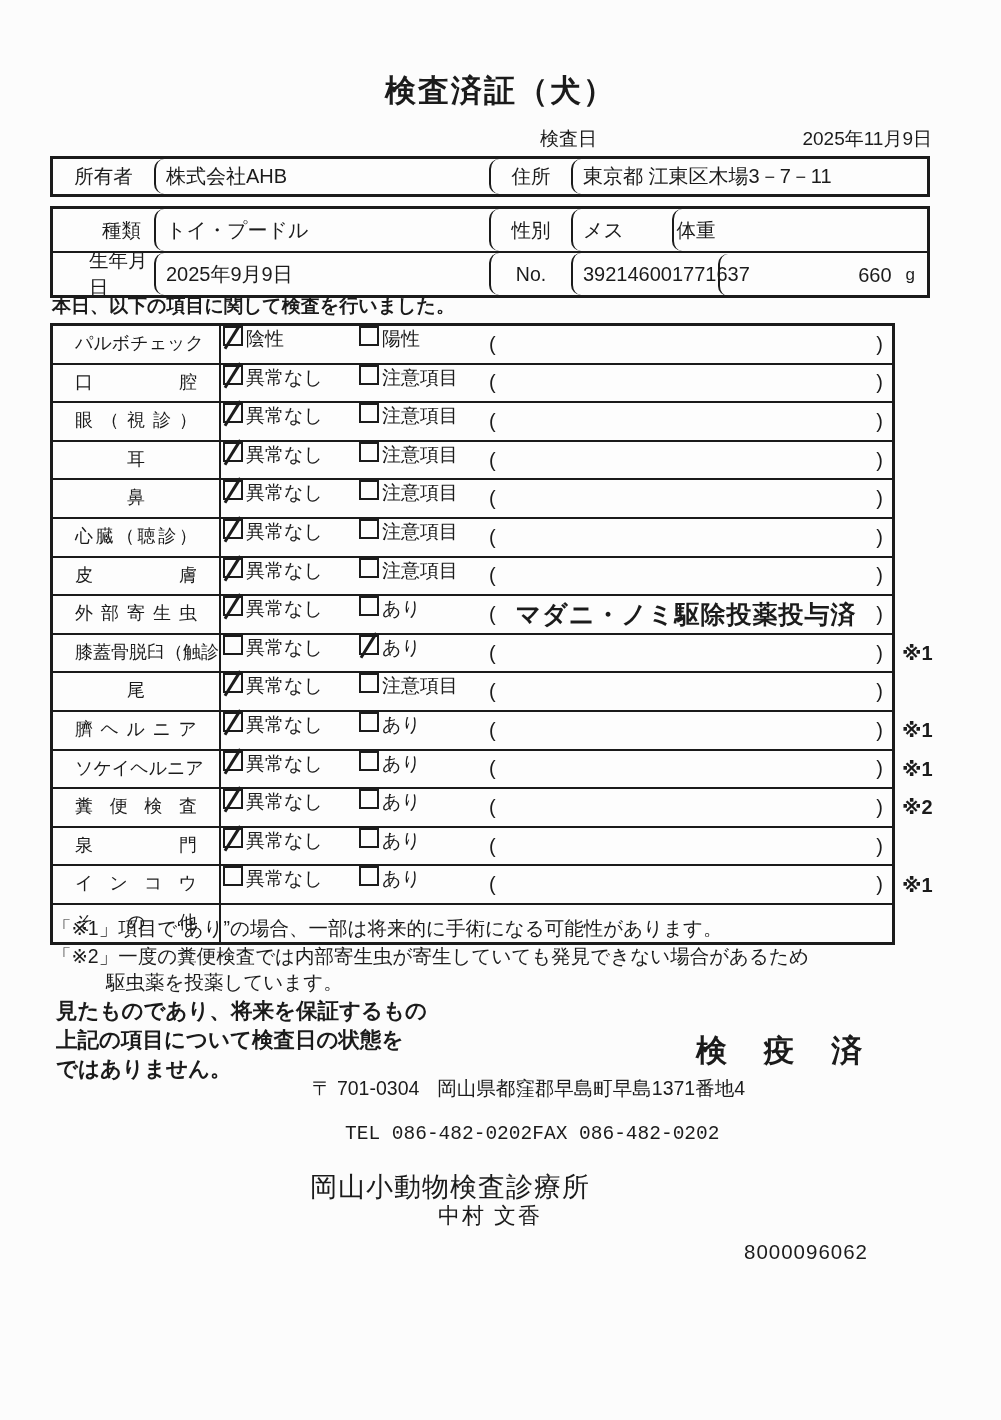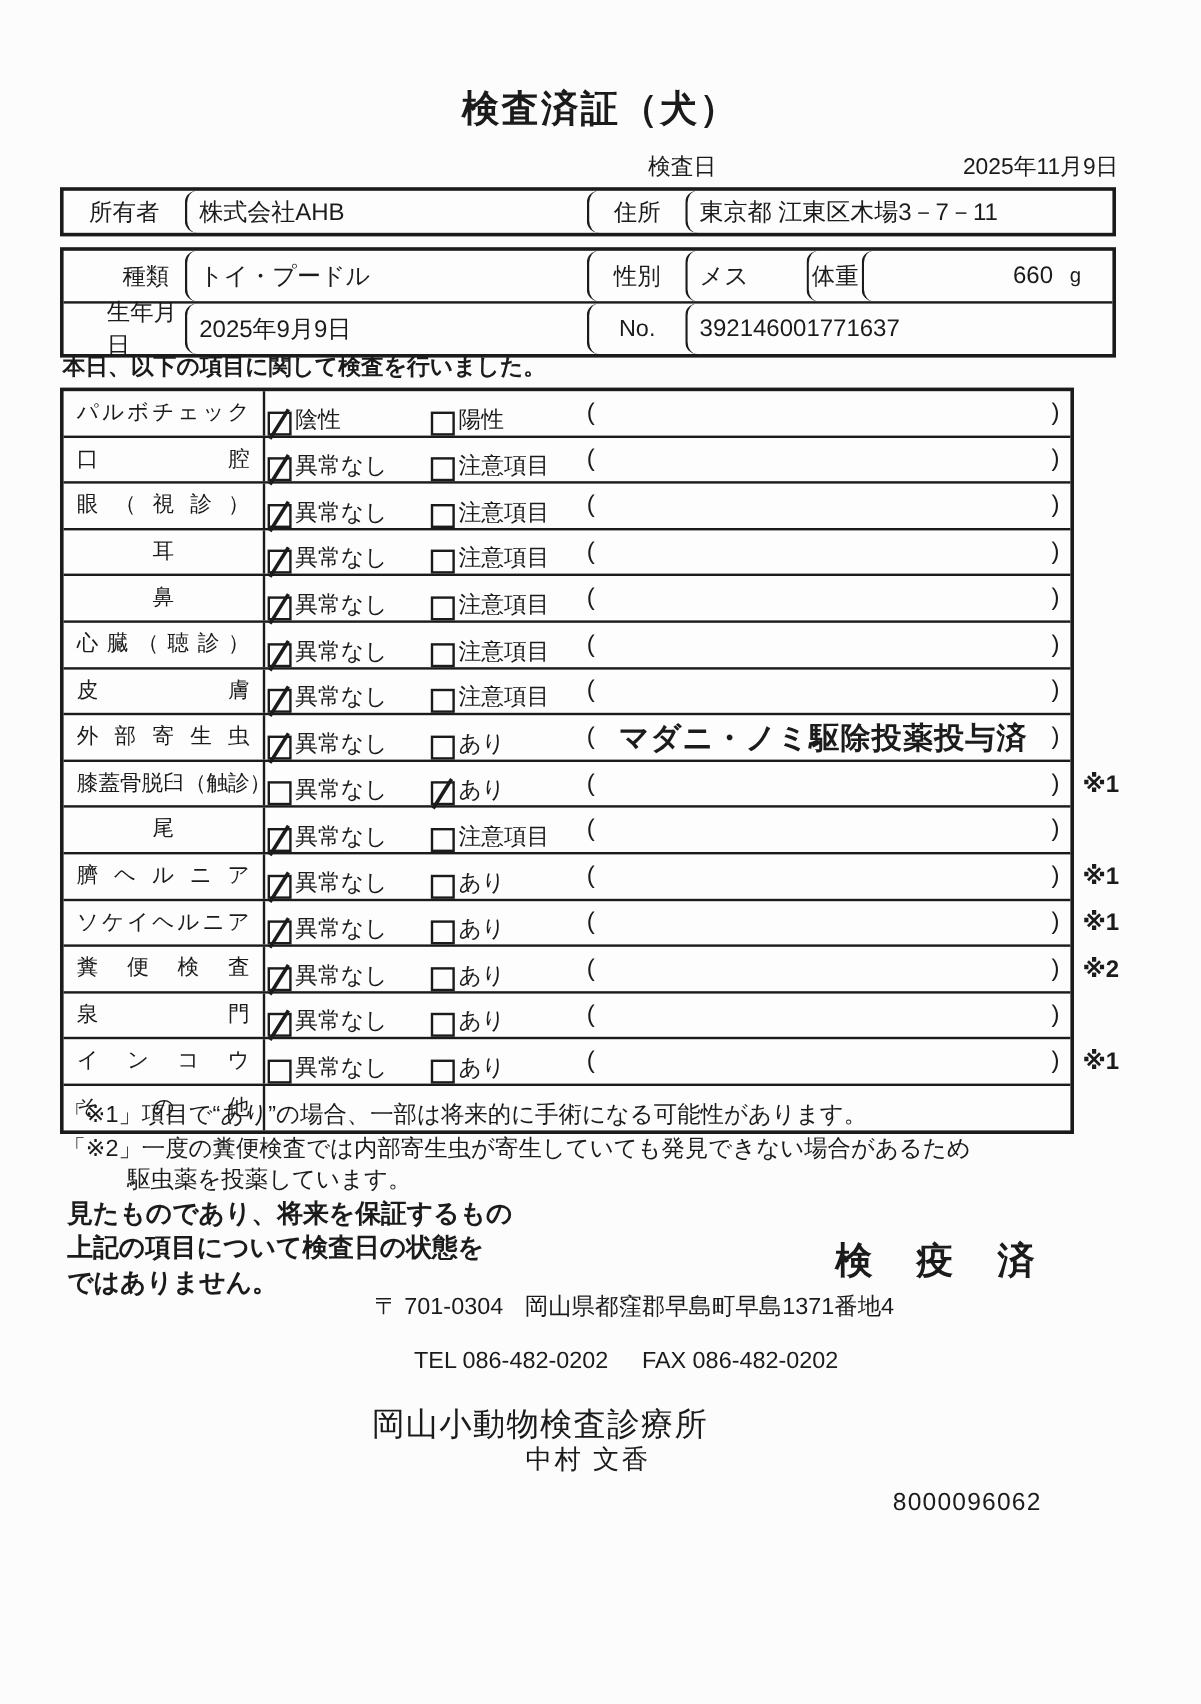--- a/index.html
+++ b/index.html
@@ -18,59 +18,59 @@
   .tableA{top:156px;height:41px;display:flex;}
   .tableB{top:206px;}
   .trow{display:flex;height:42px;}
   .trow + .trow{border-top:2.5px solid #1b1b1b;}
   .cell{display:flex;align-items:center;box-sizing:border-box;height:100%;border-radius:10px;}
   .cell + .cell{border-left:2.5px solid #1b1b1b;}
   .lbl{justify-content:center;font-size:19.5px;}
   .val{padding-left:10px;font-size:20px;}
   .w-owner{width:101px;} .w-ownerval{width:335px;} .w-addr{width:82px;} .w-addrval{flex:1;}
   .w-breed{width:101px;padding-left:36px;} .w-breedval{width:335px;} .w-sex{width:82px;} .w-sexval{width:101px;}
-  .w-weight{width:46px;} .w-weightval{flex:1;justify-content:flex-end;padding-right:26px;}
+  .w-weight{width:46px;} .w-weightval{flex:1;justify-content:flex-end;padding-right:12px;margin-top:45px;}
   .w-no{width:82px;} .w-noval{flex:1;}
   .unit{font-size:17px;margin-left:14px;}
 
   .intro{left:52px;top:293px;font-size:19px;font-weight:700;}
 
   
   .checklist{left:50px;top:323px;width:845px;border:3px solid #1b1b1b;box-sizing:border-box;background:#fdfdfd;}
   .crow{display:flex;height:36.6px;position:relative;}
   .crow + .crow{border-top:2.2px solid #1b1b1b;}
   .crow-label{
     width:168px;box-sizing:border-box;border-right:2.5px solid #1b1b1b;
-    padding:0 11px;font-size:18px;line-height:34px;
+    padding:0 22px;font-size:18px;line-height:34px;
     text-align:justify;text-align-last:justify;text-justify:inter-character;
     overflow:hidden;white-space:nowrap;
   }
   .crow-label.single{text-align:center;text-align-last:center;}
   .row-content{flex:1;position:relative;}
-  .opt{position:absolute;top:0;height:100%;display:flex;align-items:flex-end;font-size:19px;font-family:Liberation Mono, monospace;}
+  .opt{position:absolute;top:0;height:100%;display:flex;align-items:flex-start;font-size:19px;font-family:Liberation Mono, monospace;}
   .opt1{left:2px;} .opt2{left:138px;}
   .cb{width:16px;height:16px;border:2.5px solid #1b1b1b;box-sizing:content-box;margin-right:3px;position:relative;flex:none;}
   .cb.checked::after{
     content:"";position:absolute;left:-7px;top:7px;width:29px;height:2.6px;background:#1b1b1b;
     transform:rotate(-58deg);
   }
   .paren{position:absolute;left:268px;top:0;width:394px;height:100%;display:flex;align-items:center;justify-content:space-between;font-size:20px;}
   .paren-text{flex:1;text-align:center;font-size:18px;}
   .paren-text.filled{font-size:25px;font-weight:700;letter-spacing:1px;white-space:nowrap;}
   .note{position:absolute;left:calc(100% + 10px);top:0;height:100%;display:flex;align-items:center;font-size:20px;font-weight:700;white-space:nowrap;}
 
   .fn{font-size:19.5px;}
   .fn1{left:52px;top:915px;}
   .fn2{left:52px;top:943px;}
   .fn3{left:106px;top:969px;}
 
   .disclaimer{left:56px;top:997px;font-size:21.5px;font-weight:700;line-height:29px;}
   .stamp{left:696px;top:1030px;font-size:31px;font-weight:700;letter-spacing:14px;white-space:nowrap;}
   .addr{left:312px;top:1075px;font-size:19.5px;display:flex;gap:18px;white-space:nowrap;}
-  .tel{left:345px;top:1123px;font-size:19.5px;display:flex;gap:28px;white-space:nowrap;}
+  .tel{left:345px;top:1123px;font-size:19.5px;display:flex;white-space:nowrap;font-family:Liberation Mono, monospace;}
   .clinic-name{left:310px;top:1169px;font-size:27px;letter-spacing:1px;}
   .vet-name{left:438px;top:1201px;font-size:22px;letter-spacing:2px;}
   .serial{left:744px;top:1240px;font-size:20.5px;letter-spacing:1px;}
 </style>
 </head>
 <body>
 
 <div>
 
   <div class="abs title">検査済証（犬）</div>

